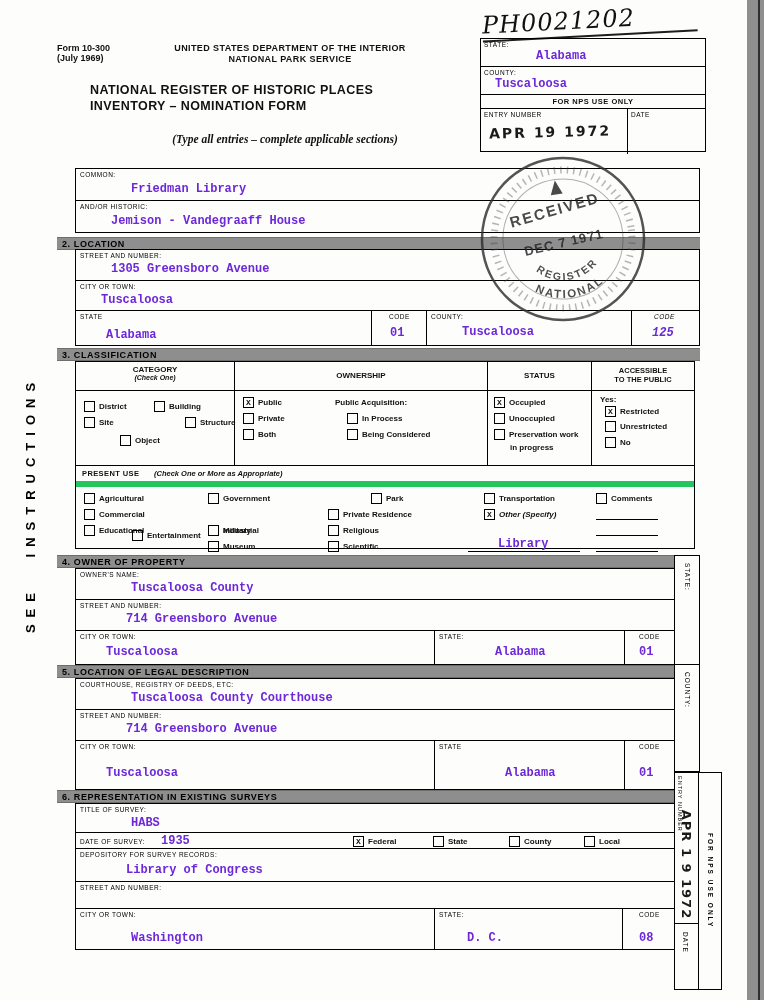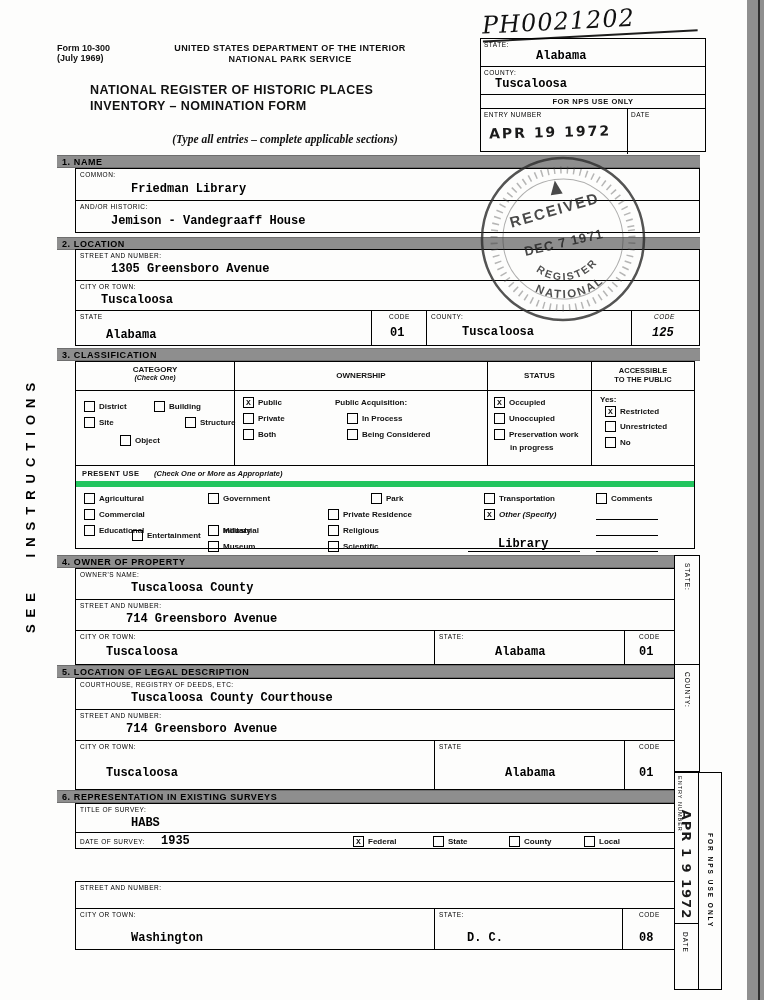--- a/index.html
+++ b/index.html
@@ -5,21 +5,21 @@
   html,body{margin:0;padding:0;}
   .canvas{position:relative;width:764px;height:1000px;background:#8f8f8f;overflow:hidden;
           font-family:"Liberation Sans",sans-serif;color:#111;}
   .page{position:absolute;left:0;top:0;width:747px;height:1000px;background:#fdfdfc;}
   .edge{position:absolute;right:4px;top:0;width:2px;height:100%;background:#2f2f2f;}
   .abs{position:absolute;}
   
   .flbl{position:absolute;font-size:6.5px;letter-spacing:.5px;color:#000;white-space:nowrap;}
   
   .typed{position:absolute;font-family:"Liberation Mono","DejaVu Sans Mono",monospace;
-         font-size:12px;font-weight:700;color:#000000;white-space:nowrap;}
+         font-size:12px;font-weight:700;color:#6d28d9;white-space:nowrap;}
   
   .bar{position:absolute;left:57px;height:13px;background:#8e8e8e;color:#000;
        font-size:9px;font-weight:700;letter-spacing:.6px;line-height:13px;padding-left:5px;
        box-sizing:border-box;border-top:1px solid #6e6e6e;border-bottom:1px solid #6e6e6e;}
   
   .fbox{position:absolute;border:1px solid #000;box-sizing:border-box;background:transparent;}
   .cellrow{position:absolute;border:1px solid #000;box-sizing:border-box;display:flex;}
   .cell{position:relative;box-sizing:border-box;height:100%;}
   .cell + .cell{border-left:1px solid #000;}
   
@@ -72,21 +72,20 @@
           <span class="abs" style="left:8px;top:15px;font-size:14px;font-weight:700;letter-spacing:2px;color:#1a1a1a;transform:rotate(-1.5deg);font-family:'DejaVu Sans',sans-serif;">APR 19 1972</span>
         </div>
         <div style="position:relative;flex:1;">
           <span class="flbl" style="left:3px;top:2px;">DATE</span>
         </div>
       </div>
     </div>
 
     <div class="abs" style="left:-120px;top:497px;width:300px;text-align:center;transform:rotate(-90deg);font-size:13px;font-weight:700;letter-spacing:7px;word-spacing:18px;color:#000;">SEE INSTRUCTIONS</div>
 
-    <div class="bar" style="top:155px;width:643px;">1.  NAME</div>
     <div class="fbox" style="left:75px;top:168px;width:625px;height:33px;">
       <span class="flbl" style="left:4px;top:2px;">COMMON:</span>
       <span class="typed" style="left:55px;top:13px;">Friedman Library</span>
     </div>
     <div class="fbox" style="left:75px;top:200px;width:625px;height:33px;">
       <span class="flbl" style="left:4px;top:2px;">AND/OR HISTORIC:</span>
       <span class="typed" style="left:35px;top:13px;">Jemison - Vandegraaff House</span>
     </div>
 
     <div class="bar" style="top:237px;width:643px;">2.  LOCATION</div>
@@ -361,20 +360,24 @@
         </span>
       <span class="cb" style="left:433px;top:3px;">
           <span class="bx"></span>
           <span class="lb">County</span>
         </span>
       <span class="cb" style="left:508px;top:3px;">
           <span class="bx"></span>
           <span class="lb">Local</span>
         </span>
     </div>
+    <div class="fbox" style="left:75px;top:848px;width:600px;height:34px;">
+      <span class="flbl" style="left:4px;top:2px;">DEPOSITORY FOR SURVEY RECORDS:</span>
+      <span class="typed" style="left:50px;top:14px;">Library of Congress</span>
+    </div>
     <div class="fbox" style="left:75px;top:881px;width:600px;height:28px;">
       <span class="flbl" style="left:4px;top:2px;">STREET AND NUMBER:</span>
       <span class="typed" style="left:50px;top:12px;"></span>
     </div>
     <div class="cellrow" style="left:75px;top:908px;width:600px;height:42px;">
       <div class="cell" style="width:358px;">
         <span class="flbl" style="left:4px;top:2px;">CITY OR TOWN:</span>
         <span class="typed" style="left:55px;top:22px;">Washington</span>
       </div>
       <div class="cell" style="width:188px;">

